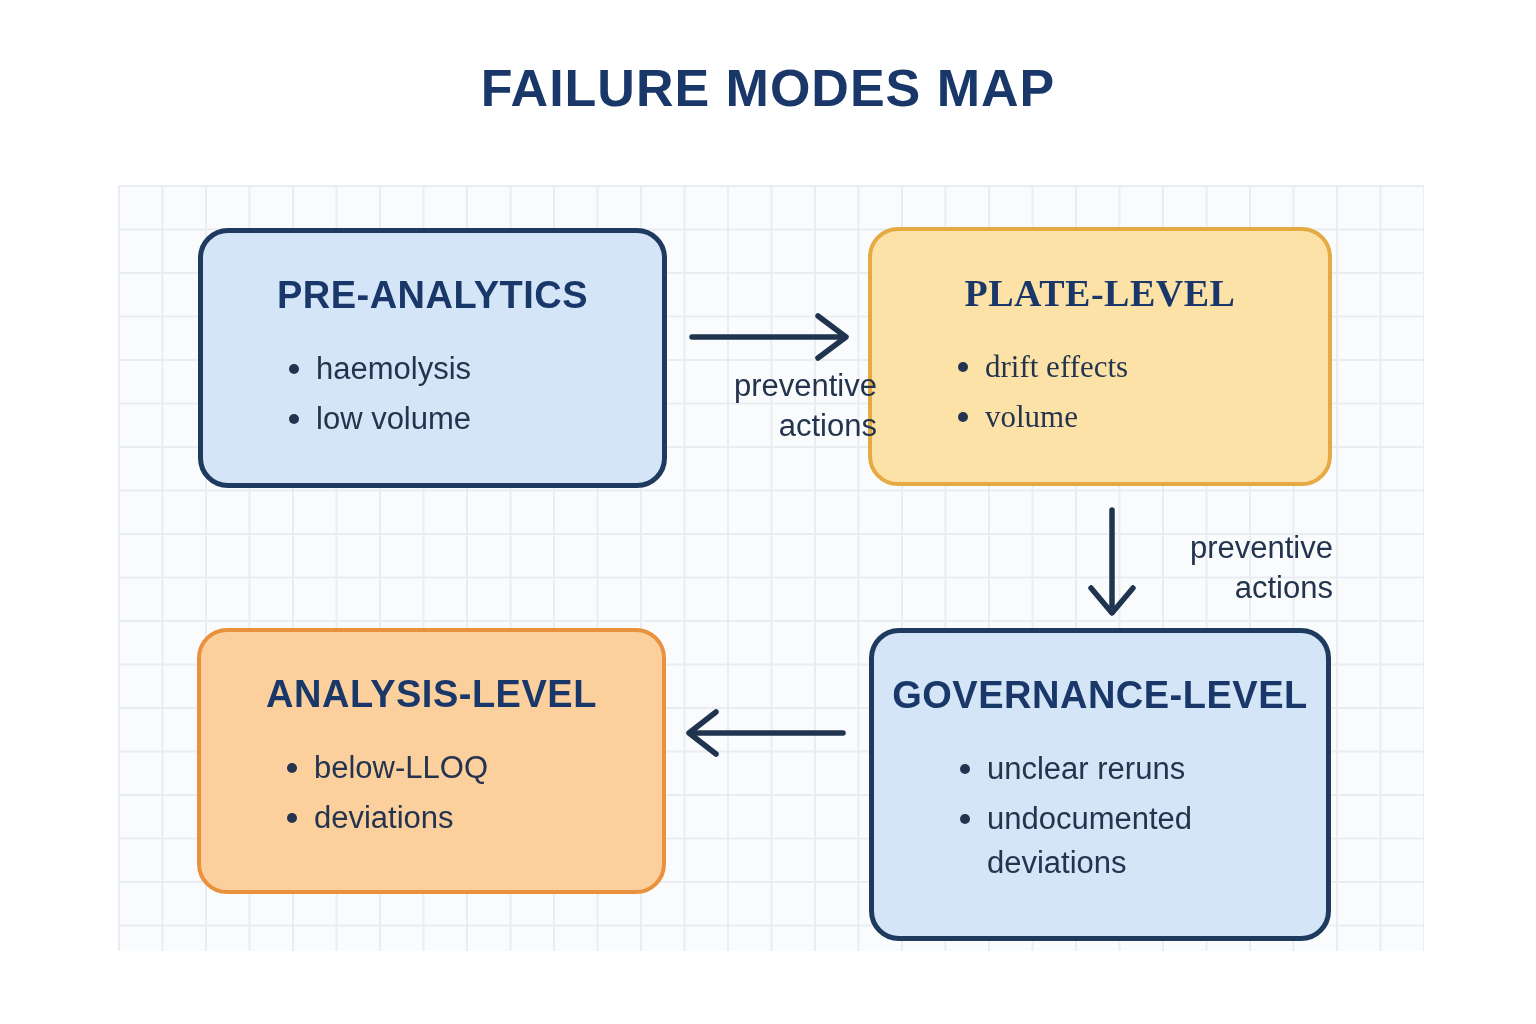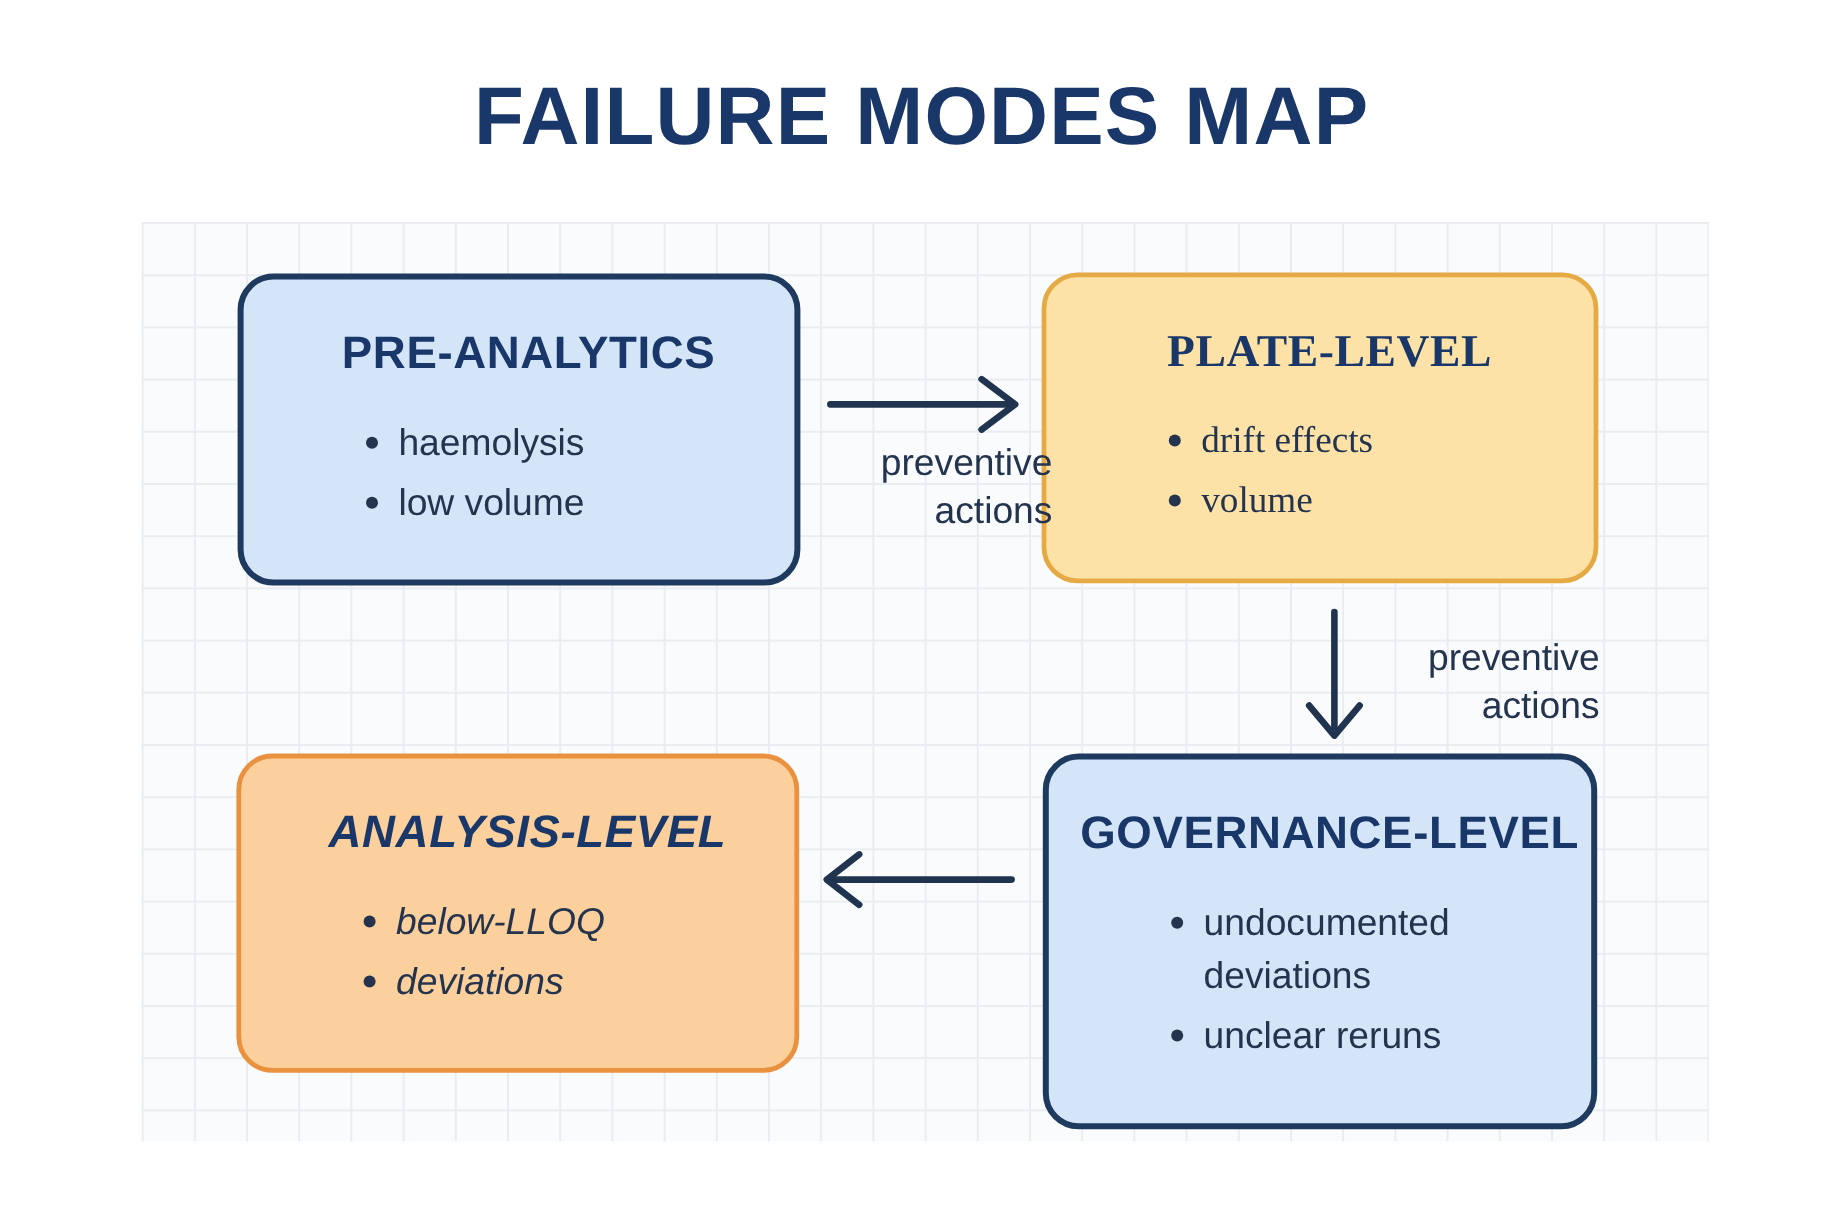--- a/index.html
+++ b/index.html
@@ -15,21 +15,21 @@
     background: #ffffff;
     overflow: hidden;
   }
   .page-title {
     position: absolute;
     left: 0;
     right: 0;
     top: 58px;
     margin: 0;
     text-align: center;
-    font-size: 68px;
+    font-size: 52px;
     font-weight: 800;
     letter-spacing: 1px;
     color: var(--title-navy, #1a3769);
   }
   .grid-bg {
     position: absolute;
     left: 118px;
     top: 185px;
     width: 1306px;
     height: 766px;
@@ -53,21 +53,20 @@
     stroke-linecap: round;
     stroke-linejoin: round;
   }
   .node {
     position: absolute;
     box-sizing: border-box;
     border-style: solid;
     border-radius: 30px;
     padding-top: 38px;
     text-align: center;
-    padding-left: 16px;
   }
   .node-blue {
     background: var(--blue-fill, #d3e5f6);
     border-color: var(--navy-border, #1f3a5f);
     border-width: 5px;
   }
   .node-yellow {
     background: var(--yellow-fill, #fde2a7);
     border-color: var(--yellow-border, #e6aa44);
     border-width: 4px;
@@ -104,21 +103,21 @@
   .dot {
     flex-shrink: 0;
     width: 10px;
     height: 10px;
     margin-top: 17px;
     border-radius: 50%;
     background: var(--text-navy, #24344e);
   }
   #node-pre        { left: 198px; top: 228px; width: 469px; height: 260px; }
   #node-plate      { left: 868px; top: 227px; width: 464px; height: 259px; }
-  #node-analysis   { left: 197px; top: 628px; width: 469px; height: 266px; font-style: italic; }
+  #node-analysis   { left: 197px; top: 628px; width: 469px; height: 266px; }
   #node-governance { left: 869px; top: 628px; width: 462px; height: 313px; }
   .edge-label {
     position: absolute;
     width: 210px;
     text-align: right;
     font-size: 31px;
     line-height: 40px;
     color: var(--text-navy, #24344e);
   }
   #edge-label-0 { left: 667px;  top: 366px; }
@@ -188,25 +187,25 @@
         <span>deviations</span>
       </li>
     </ul>
   </section>
 
   <section class="node node-blue" id="node-governance">
     <h2>GOVERNANCE-LEVEL</h2>
     <ul>
       <li>
         <span class="dot"></span>
+        <span>unclear reruns</span>
+      </li>
+      <li>
+        <span class="dot"></span>
         <span>undocumented deviations</span>
-      </li>
-      <li>
-        <span class="dot"></span>
-        <span>unclear reruns</span>
       </li>
     </ul>
   </section>
 
   <div class="edge-label" id="edge-label-0">preventive actions</div>
   <div class="edge-label" id="edge-label-1">preventive actions</div>
 
 </div>
 
 </body></html>

